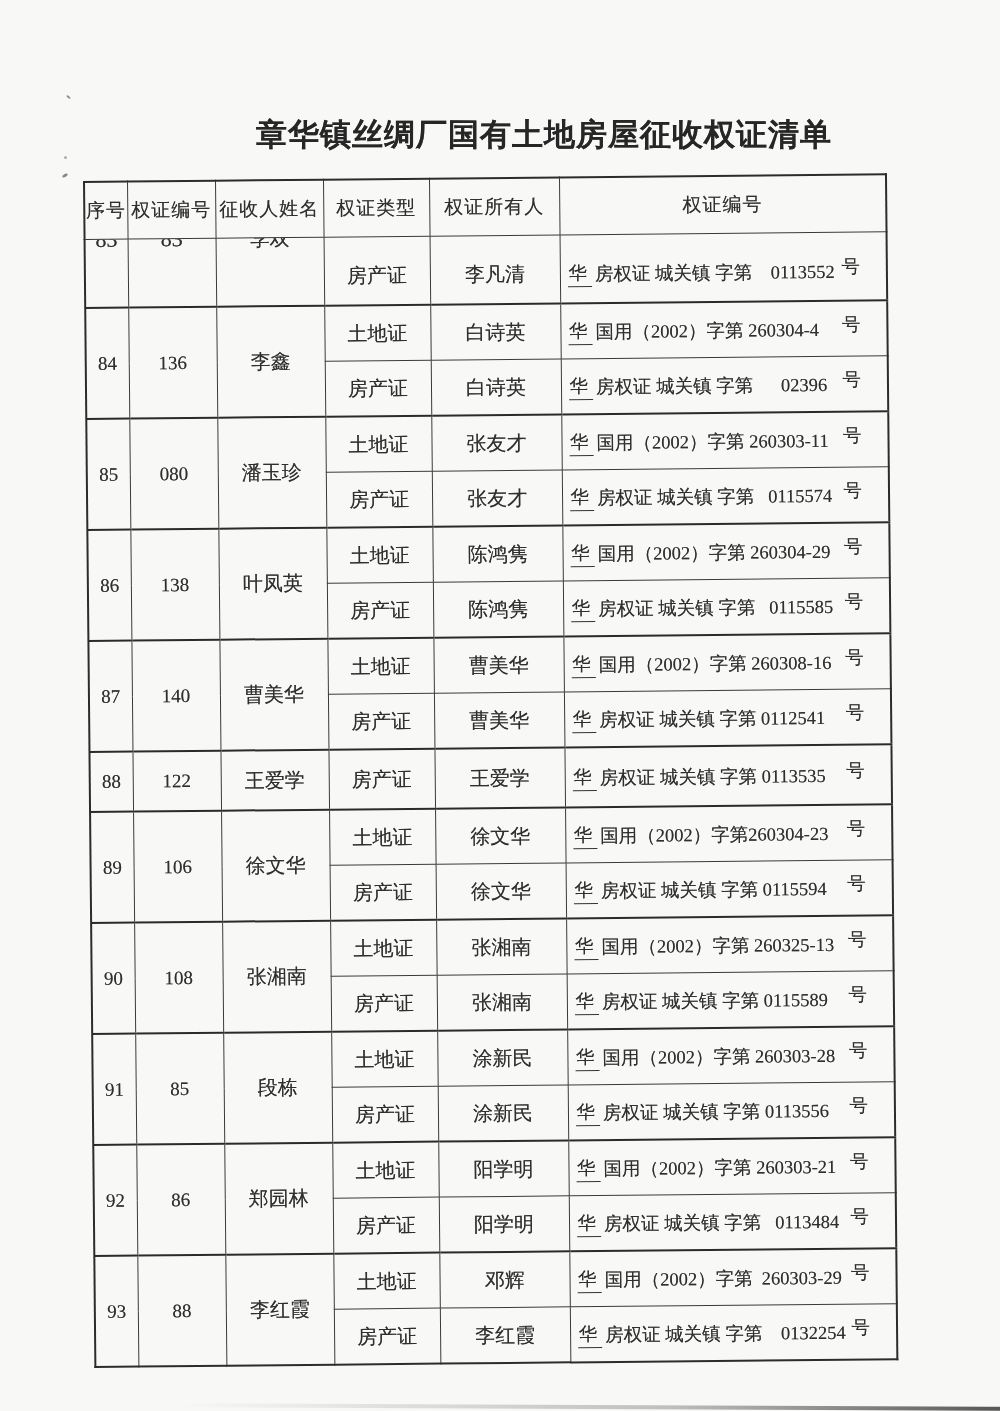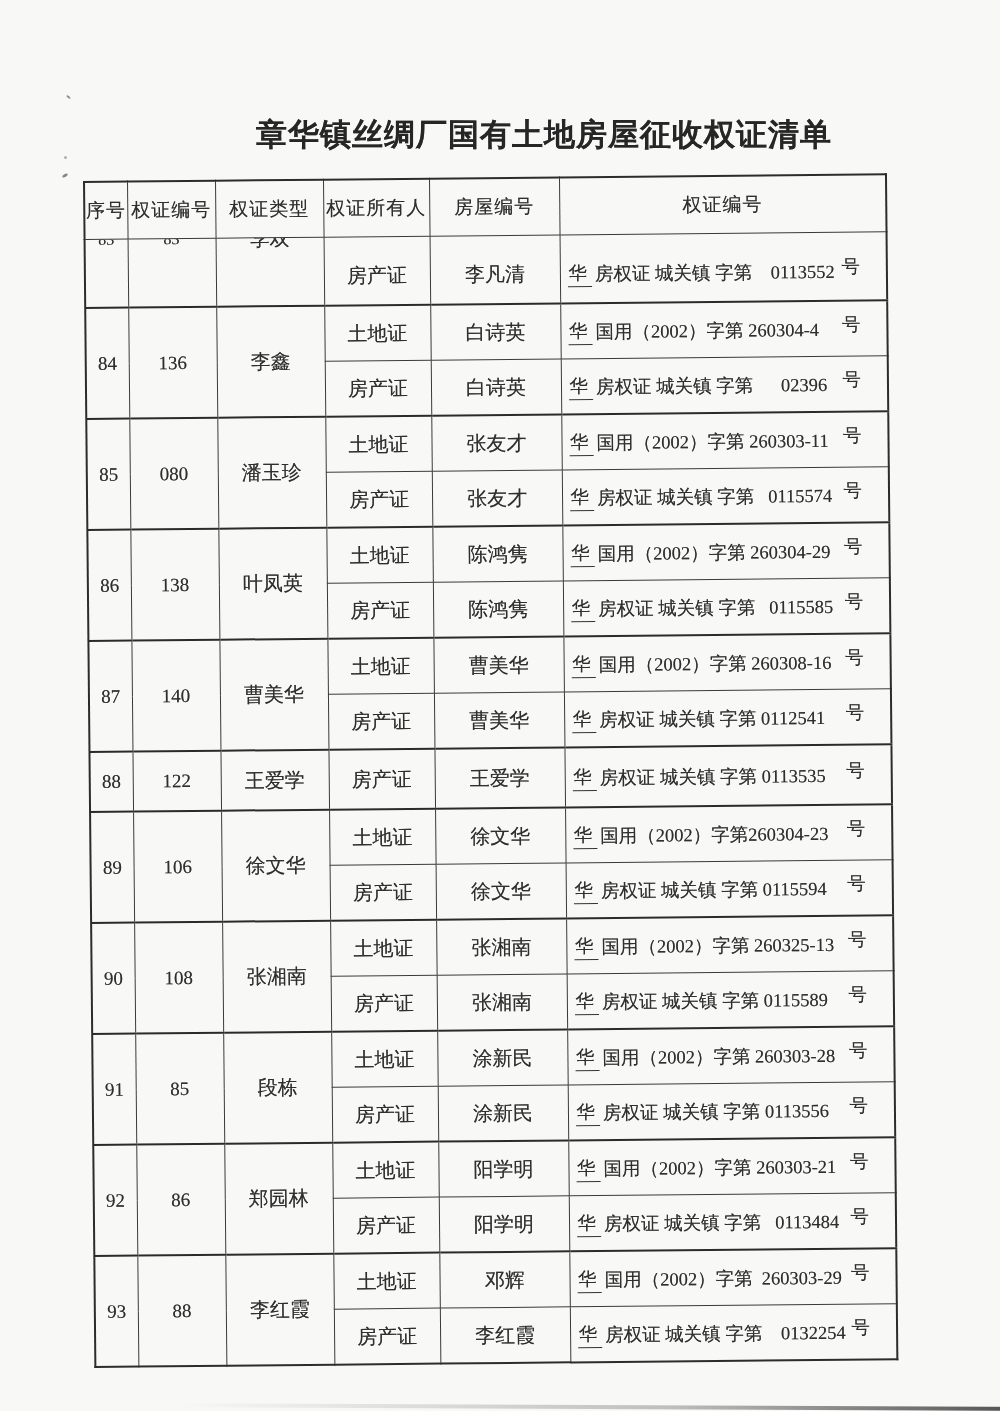--- a/index.html
+++ b/index.html
@@ -36,21 +36,21 @@
   tr.partial td{height:57px;}
   .c-seq,.c-house{font-size:19px;}
   .c-no{text-align:left;}
   .no-line{display:flex;align-items:center;padding-left:7px;font-size:18.5px;}
   .hua{border-bottom:1.6px solid #333;padding:0 5px 1px 1px;flex:0 0 auto;}
   .no-body{white-space:pre;margin-left:3px;flex:1 1 auto;}
   .hao{flex:0 0 auto;margin-right:26px;transform:translateY(-5px);}
   
   td.p{vertical-align:top;}
   .clipwrap{height:16px;overflow:hidden;}
-  .clipwrap span{display:block;margin-top:-14px;line-height:28px;text-align:center;font-size:16px;}
+  .clipwrap span{display:block;margin-top:-14px;line-height:28px;text-align:center;font-size:22px;}
   .clipwrap.nm span{font-size:20px;}
   tr.partial .c-type,tr.partial .c-owner{padding-top:10px;}
   tr.partial .no-line{padding-top:10px;}
   
   .speck{position:absolute;background:#6a6a6a;border-radius:50%;}
   .speck.s1{left:66px;top:96px;width:5px;height:2px;transform:rotate(40deg);opacity:.75;}
   .speck.s2{left:64px;top:156px;width:3px;height:3px;opacity:.5;}
   .speck.s3{left:62px;top:174px;width:6px;height:3px;transform:rotate(-28deg);opacity:.8;}
   .smudge{
     position:absolute;left:180px;top:1405px;width:820px;height:4px;
@@ -71,23 +71,23 @@
         <col style="width:108px">
     <col style="width:106px">
         <col style="width:130px">
         <col style="width:327px">
   </colgroup>
 
   <tbody>
         <tr class="hdr">
     <td>序号</td>
     <td>权证编号</td>
+    <td>征收人姓名</td>
     <td>权证类型</td>
     <td>权证所有人</td>
-    <td>房屋编号</td>
     <td>权证编号</td>
   </tr>
 
   <tr class="partial">
     <td class="c-seq p">
             <div class="clipwrap">
               <span>83</span>
             </div>
           </td>
     <td class="c-house p">

